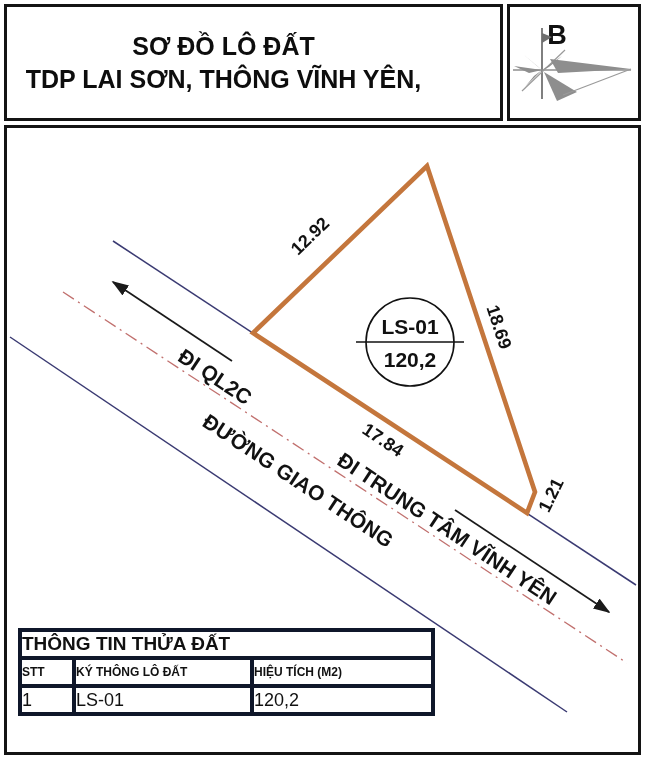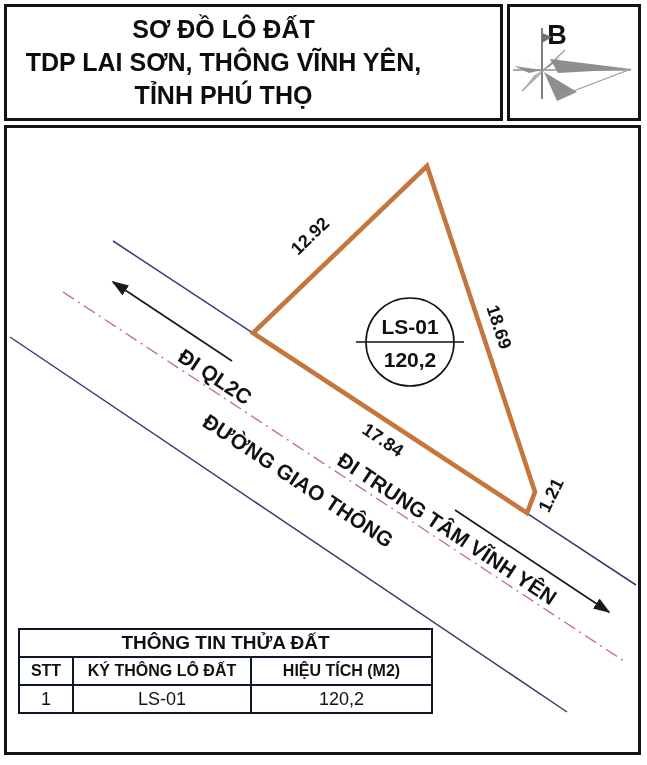--- a/index.html
+++ b/index.html
@@ -26,37 +26,36 @@
   #map-box {
     position:absolute; left:4px; top:125px; width:637px; height:630px;
     border:3px solid #141414; background:#fff;
   }
   
   #info-table {
     position:absolute; left:18px; top:628px; width:413px;
     border-collapse:collapse; table-layout:fixed; background:#fff;
   }
   #info-table td {
-    border:2px solid #0f172a; text-align:center; vertical-align:middle;
+    border:4px solid #0f172a; text-align:left; vertical-align:middle;
     height:28px; font-size:18px; color:#111; overflow:hidden;
   }
   #info-table .t-title { font-size:19px; font-weight:700; }
-  #info-table .t-head  { font-size:16px; font-weight:700; }
+  #info-table .t-head  { font-size:12px; font-weight:700; }
   #info-table .t-data  { font-weight:400; }
   svg text { font-family:"Liberation Sans", sans-serif; }
 </style>
 </head>
 <body>
 
 <div id="page">
 
   <div id="title-box">
     <div class="tline">SƠ ĐỒ LÔ ĐẤT</div>
     <div class="tline">TDP LAI SƠN, THÔNG VĨNH YÊN,</div>
-    <div class="tline">TỈNH PHÚ THỌ</div>
   </div>
 
   <div id="compass-box">
     <svg width="128" height="111" viewBox="0 0 128 111">
       <text x="47" y="37" text-anchor="middle" font-size="27" font-weight="700" fill="#111">B</text>
       <line x1="32" y1="21" x2="32" y2="92" stroke="#606060" stroke-width="1.6"></line>
       <polygon points="32,26 42,30 32,36" fill="#6f6f6f"></polygon>
       <line x1="3" y1="63" x2="121" y2="63" stroke="#8e8e8e" stroke-width="1.3"></line>
       <line x1="12" y1="84" x2="55" y2="43" stroke="#9a9a9a" stroke-width="1.2"></line>
       <g fill="#8e8e8e" stroke="none">

